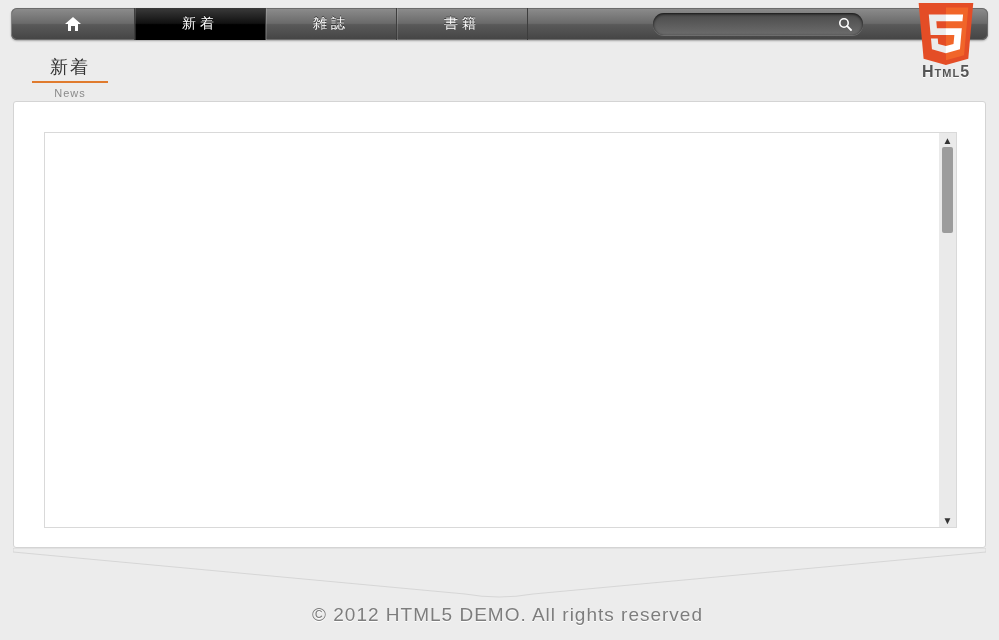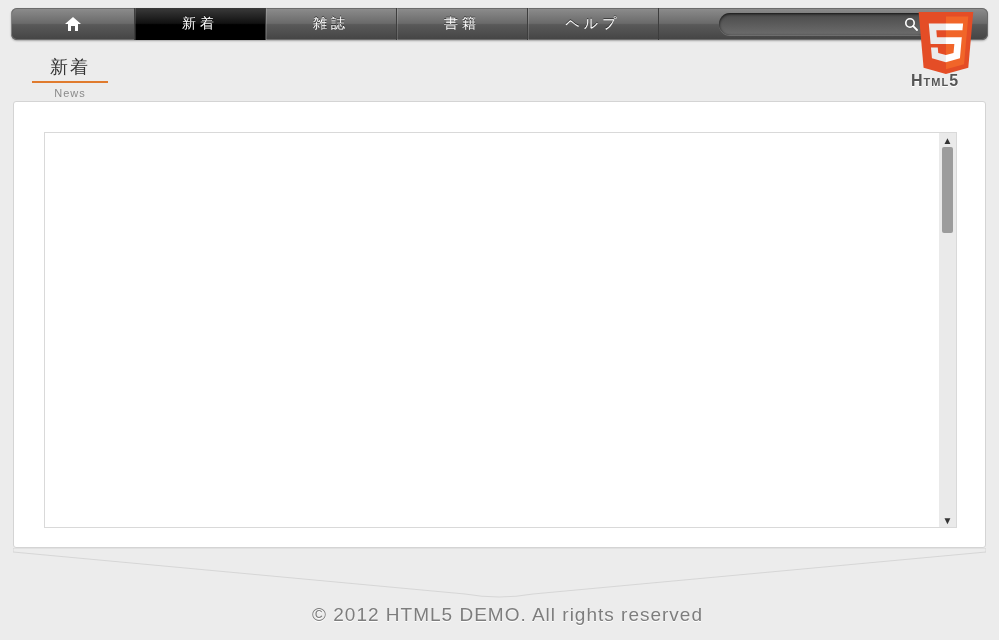--- a/index.html
+++ b/index.html
@@ -75,24 +75,24 @@
   }
   .search-icon {
     width: 20px; height: 18px;
     display:flex;align-items:center;justify-content:center;
     cursor:pointer;
   }
 
   
   .html5-logo {
     position: absolute;
-    top: 12px;
+    top: 3px;
     right: 18px;
     width: 70px;
-    text-align: left;
+    text-align: center;
   }
   .shield {
     width: 62px; height: 62px; margin: 0 auto;
   }
   .logo-text {
     font-family: Arial, sans-serif;
     font-weight: 600;
     font-size: 16px;
     letter-spacing: 1px;
     color: #555;
@@ -214,23 +214,20 @@
     </span>
   </div>
   <div class="nav-btn nav-item active">
     <span>新着</span>
   </div>
   <div class="nav-btn nav-item">
     <span>雑誌</span>
   </div>
   <div class="nav-btn nav-item">
     <span>書籍</span>
-  </div>
-  <div class="nav-btn nav-item">
-    <span>ヘルプ</span>
   </div>
   <div class="search-area">
     <div class="search-box">
       <input type="text" value="" style="">
       <span class="search-icon">
         <svg width="14" height="14" viewBox="0 0 14 14">
           <circle cx="6" cy="6" r="4.2" fill="none" stroke="#fff" stroke-width="1.6"></circle>
           <line x1="9.2" y1="9.2" x2="13" y2="13" stroke="#fff" stroke-width="1.8" stroke-linecap="round"></line>
         </svg>
       </span>

